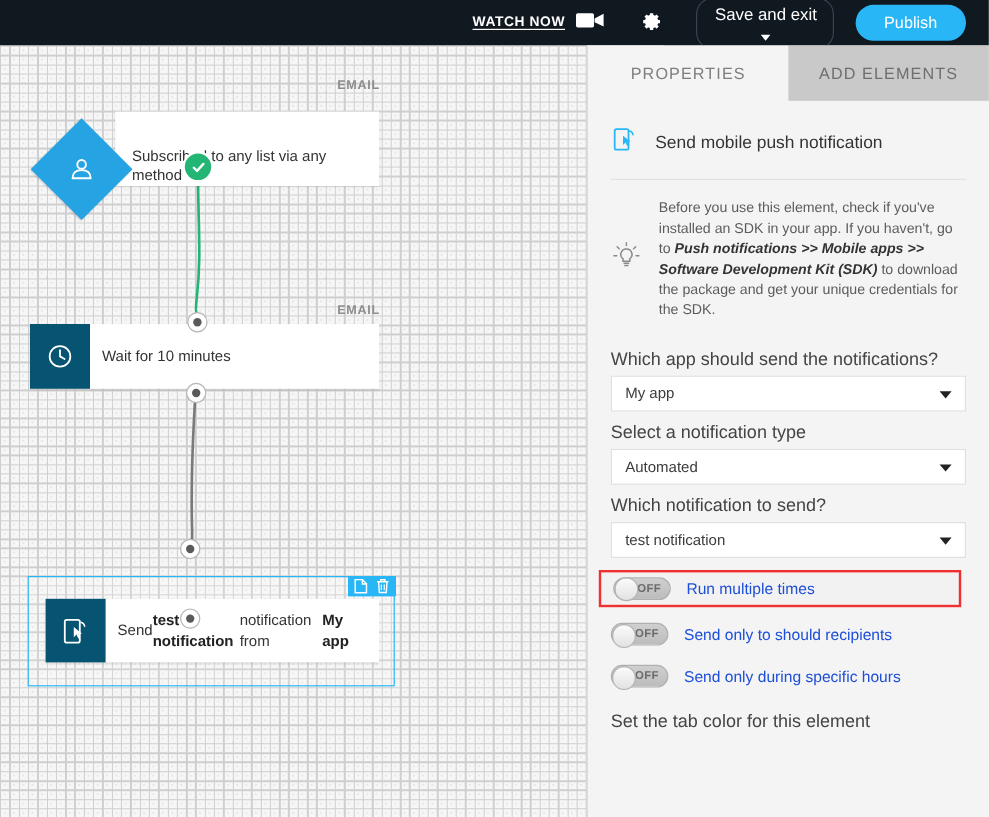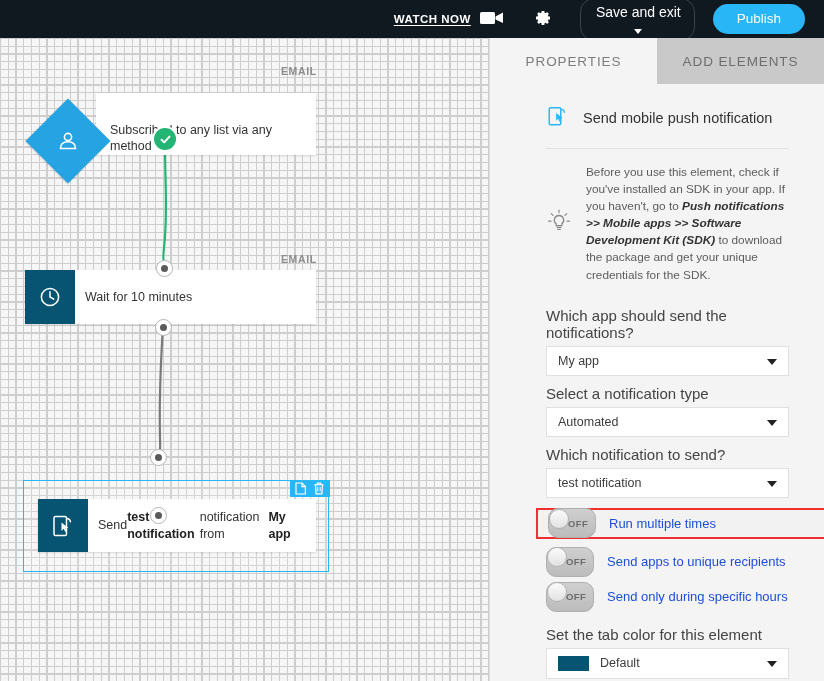--- a/index.html
+++ b/index.html
@@ -156,21 +156,21 @@
     background: #f4f4f4; border-left: 1px solid #dcdcdc;
   }
   .tabs { display: flex; height: 46px; }
   .tab {
     flex: 1; display: flex; align-items: center; justify-content: center;
     font-size: 13.5px; color: #7d7d7d; letter-spacing: 0.9px;
     cursor: pointer; background: #f4f4f4;
   }
   .tab.active { background: #c9c9c9; color: #6e6e6e; }
 
-  .panel-body { padding: 0 35px; margin-left: 21px; }
+  .panel-body { padding: 0 19px; }
   .panel-head {
     display: flex; align-items: center; gap: 13px;
     padding: 19px 0 15px; border-bottom: 1px solid #e2e2e2;
   }
   .panel-head-title { font-size: 14.5px; color: #333333; }
 
   .tip-row {
     display: flex; align-items: center; gap: 14px;
     padding: 15px 0 14px;
   }
@@ -203,21 +203,21 @@
   .toggle-row {
     display: flex; align-items: center; gap: 13px;
     height: 34px; margin-top: 4px;
   }
   .toggle-row.highlighted {
     border: 2px solid #f03030; margin-left: -10px;
     padding-left: 10px; width: 302px; height: 31px;
     background: #f2f2f2;
   }
   .switch {
-    position: relative; width: 48px; height: 30px; flex: none;
+    position: relative; width: 48px; height: 19px; flex: none;
     border-radius: 10px;
     background: linear-gradient(to bottom, #cfcfcf, #bcbcbc);
     border: 1px solid #b0b0b0;
     display: flex; align-items: center; justify-content: flex-end;
     cursor: pointer;
   }
   .switch-label {
     font-size: 9.5px; font-weight: bold; color: #6b6b6b;
     margin-right: 7px; letter-spacing: 0.3px;
   }
@@ -387,32 +387,27 @@
         <span class="switch-label">OFF</span>
       </span>
       <span class="toggle-text">Run multiple times</span>
     </div>
 
     <div class="toggle-row" style="margin-top:6px;">
       <span class="switch">
         <span class="switch-knob"></span>
         <span class="switch-label">OFF</span>
       </span>
-      <span class="toggle-text">Send apps to unique recipients</span>
+      <span class="toggle-text">Send only to should recipients</span>
     </div>
 
     <div class="toggle-row" style="margin-top:1px;">
       <span class="switch">
         <span class="switch-knob"></span>
         <span class="switch-label">OFF</span>
       </span>
       <span class="toggle-text">Send only during specific hours</span>
     </div>
 
     <div class="field-label" style="margin-top:12px;">Set the tab color for this element</div>
-    <div class="select-box" style="height:31px;">
-      <span class="swatch"></span>
-      <span>Default</span>
-      <span class="select-arrow"></span>
-    </div>
 
   </div>
 </div>
 
 </body></html>

